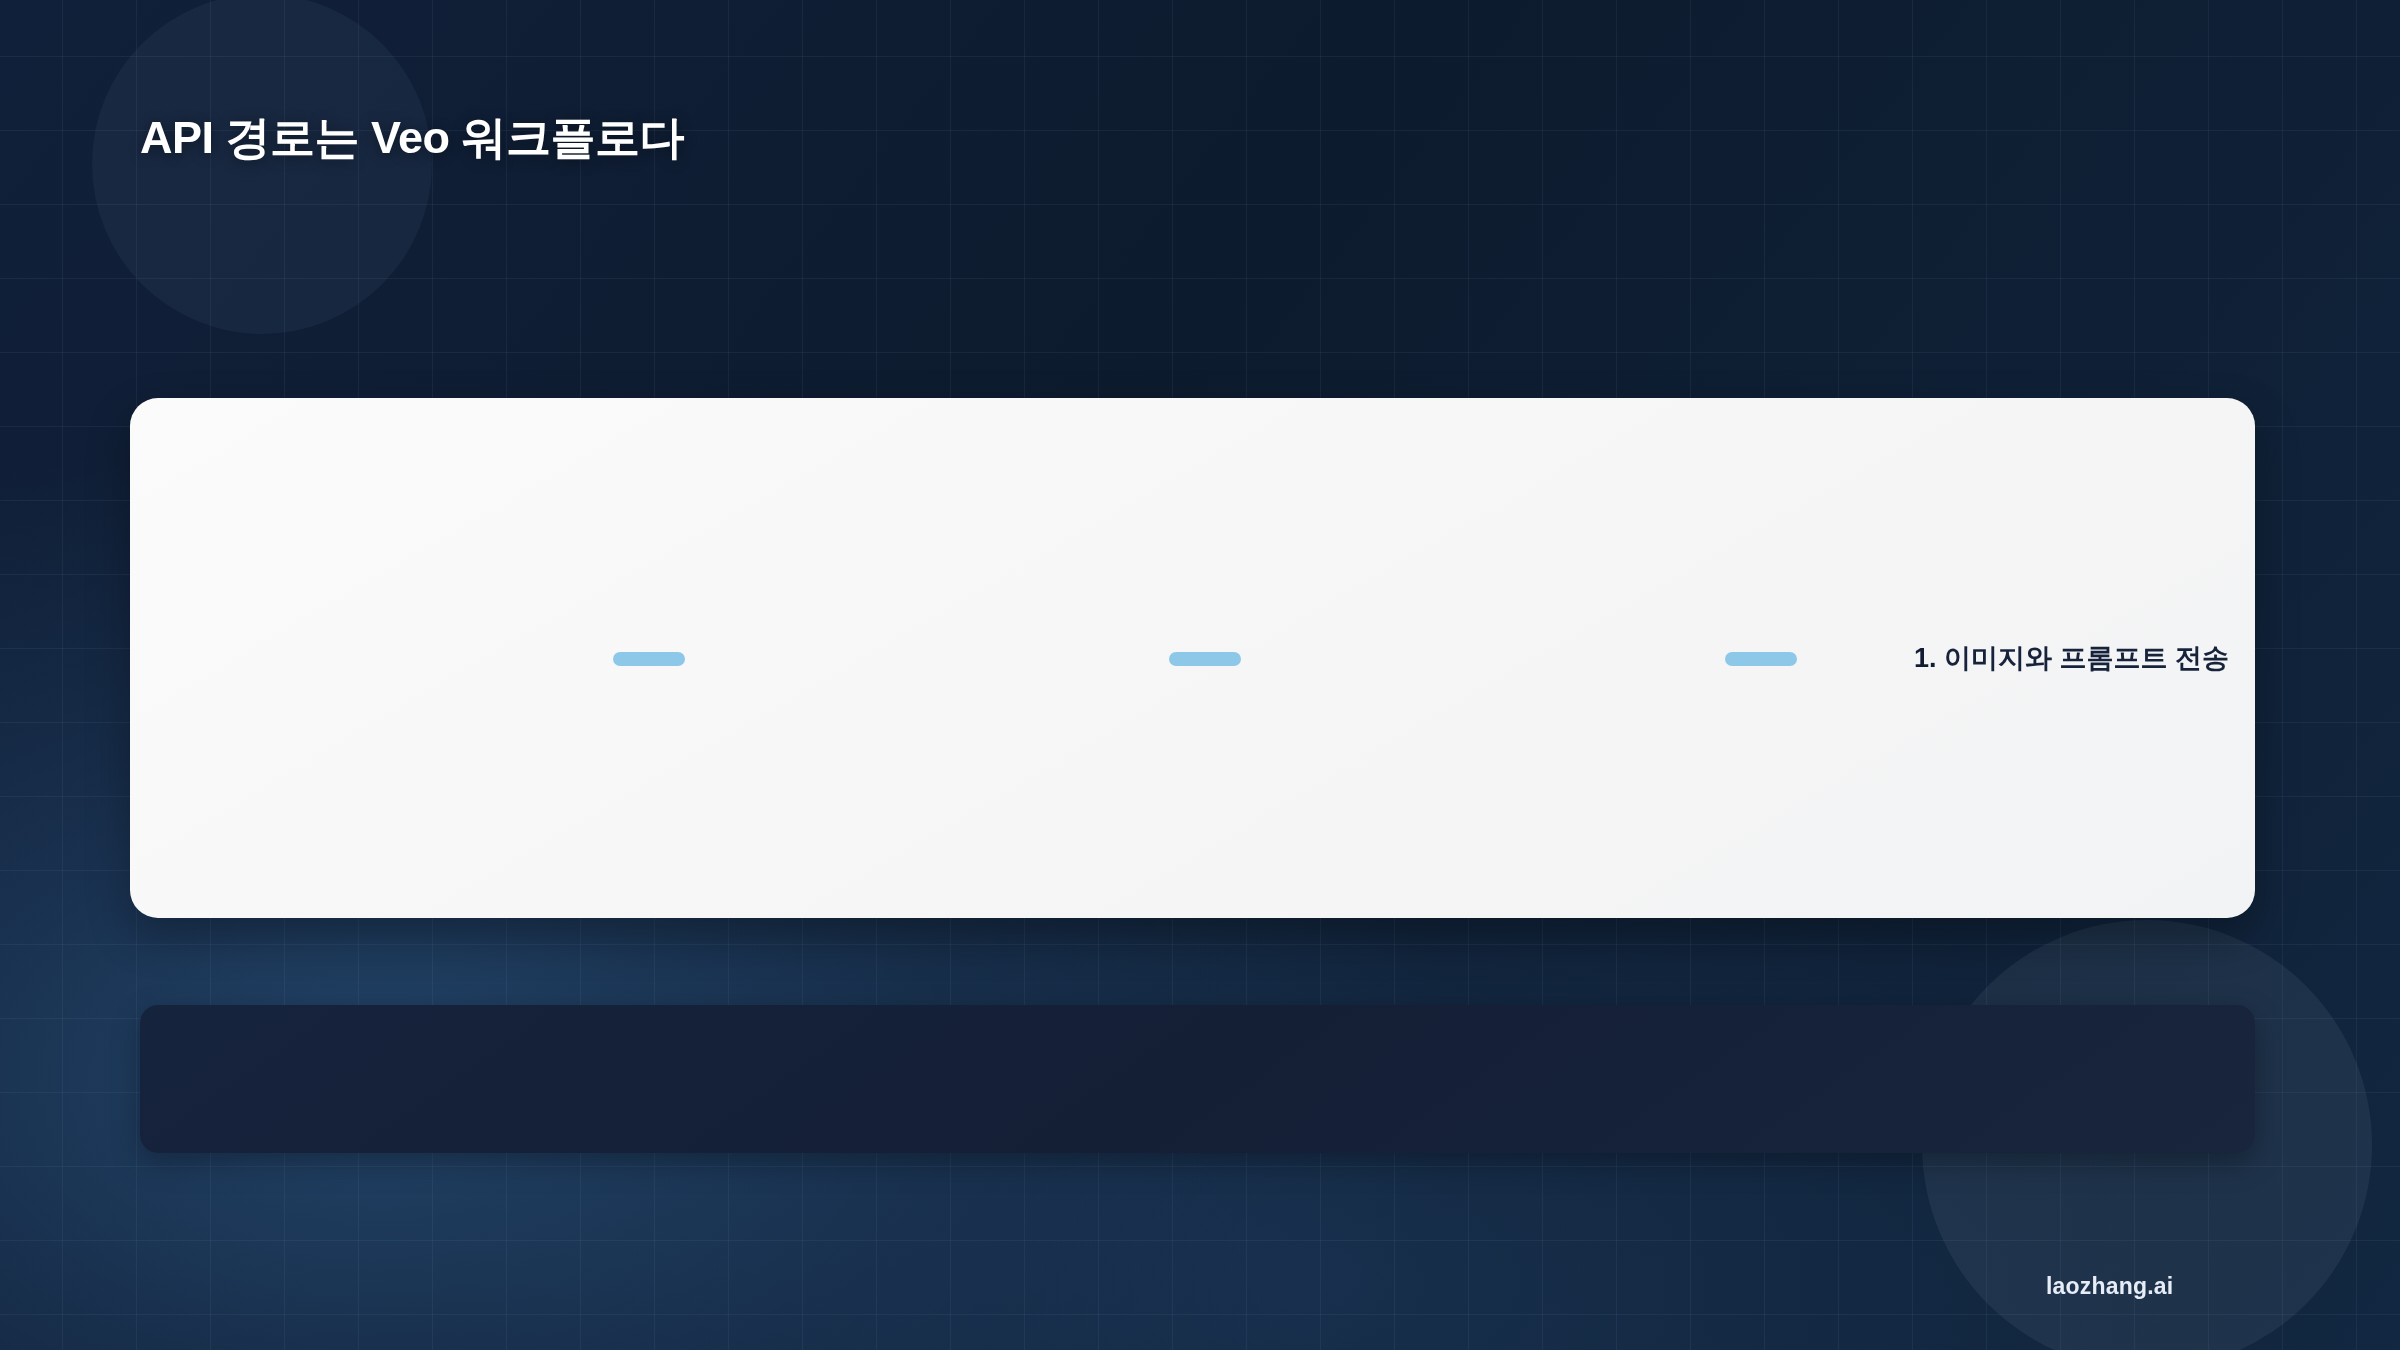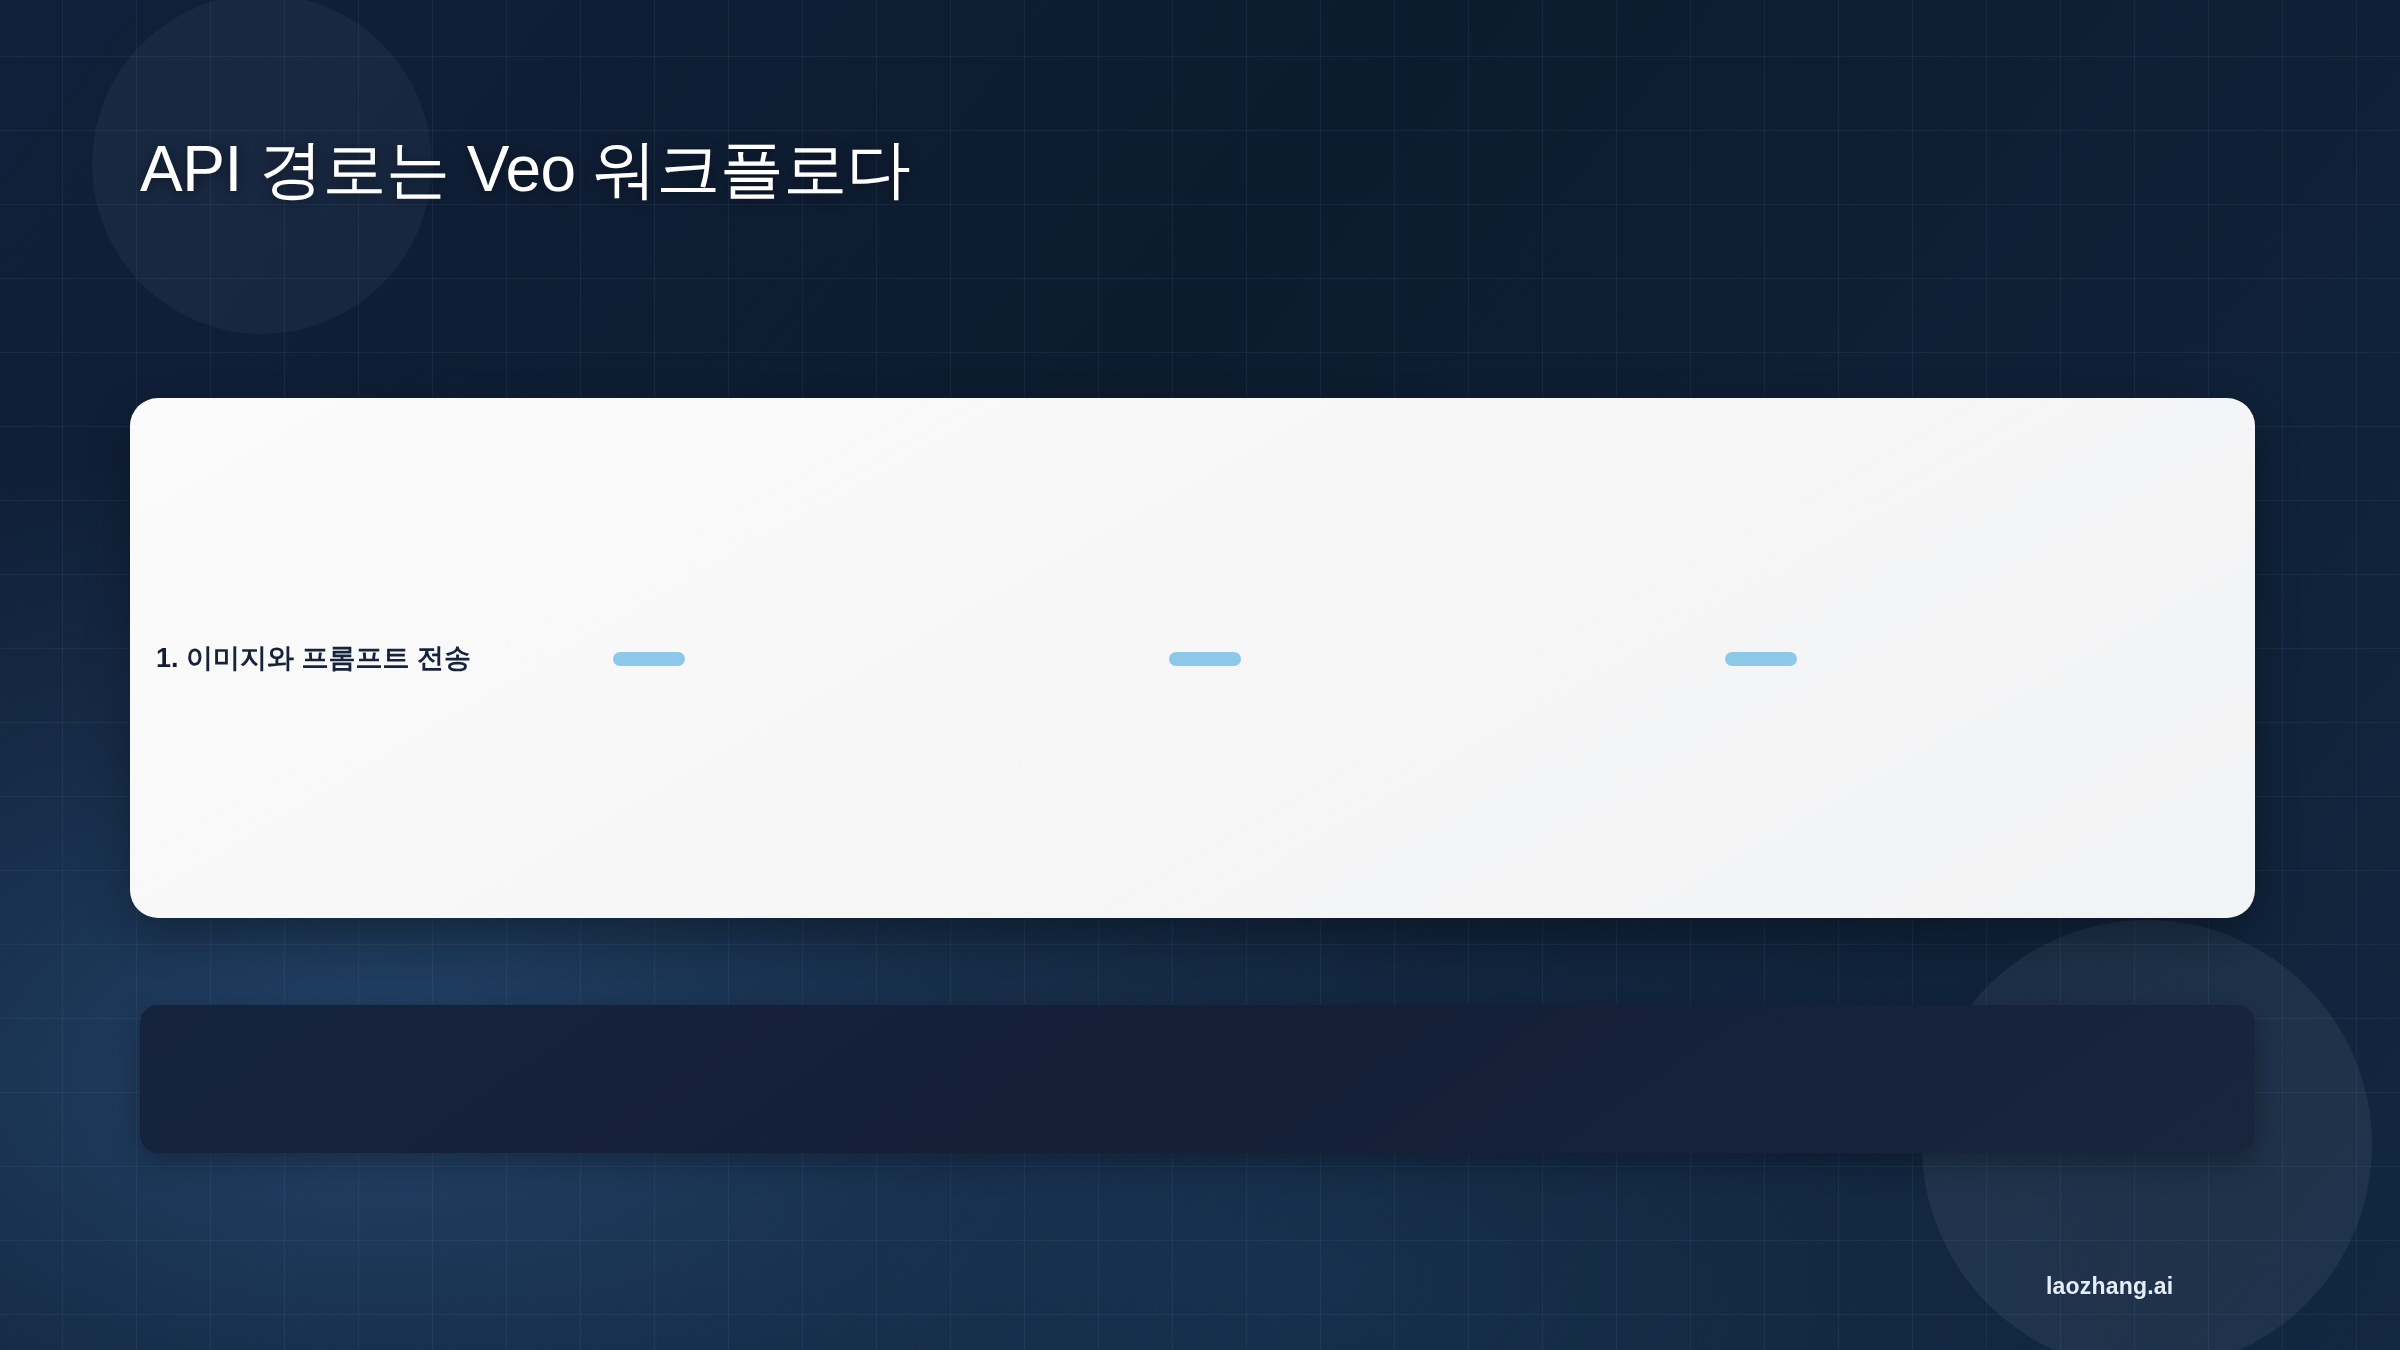--- a/index.html
+++ b/index.html
@@ -57,23 +57,23 @@
   .deco-br {
     left: 1922px; top: 920px;
     width: 450px; height: 450px;
     background: rgba(205,215,230,0.075);
   }
 
   
   .title {
     position: absolute;
     left: 140px;
-    top: 126px;
-    font-size: 64px;
-    font-weight: 400;
+    top: 108px;
+    font-size: 45px;
+    font-weight: 700;
     color: #ffffff;
     letter-spacing: -0.5px;
     white-space: nowrap;
     text-shadow: 0 2px 14px rgba(0,0,0,0.45);
   }
 
   
   .cards {
     position: absolute;
     left: 130px;
@@ -85,21 +85,21 @@
   }
 
   .card {
     position: relative;
     flex: 1 1 0;
     background: linear-gradient(150deg, #fbfbfb 0%, #f6f6f7 55%, #f2f3f4 100%);
     border-radius: 28px;
     box-shadow: 0 18px 44px rgba(0,0,0,0.30);
     display: flex;
     align-items: center;
-    justify-content: flex-start;
+    justify-content: flex-end;
     padding: 0 26px;
   }
 
   .card-label {
     font-size: 27px;
     font-weight: 700;
     color: #16233b;
     text-align: center;
     line-height: 1.35;
     white-space: nowrap;

